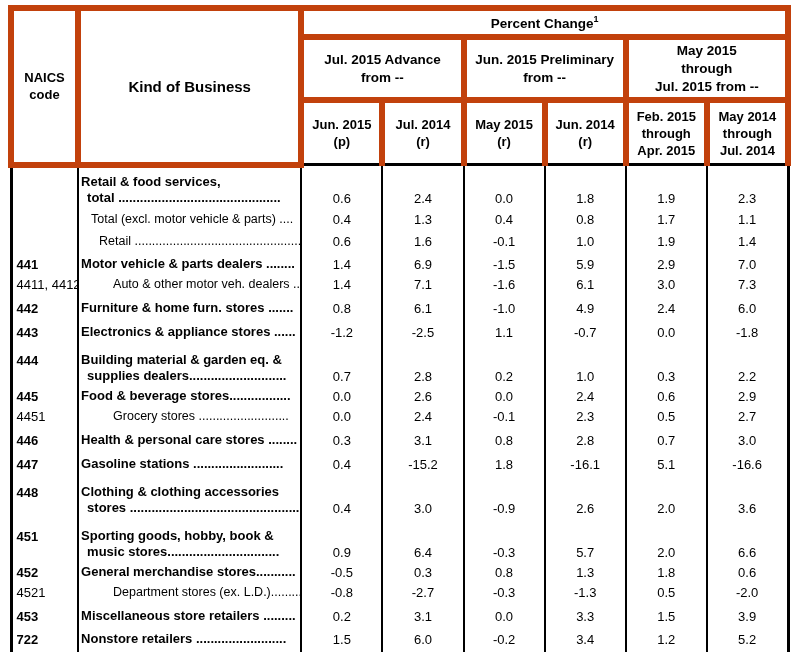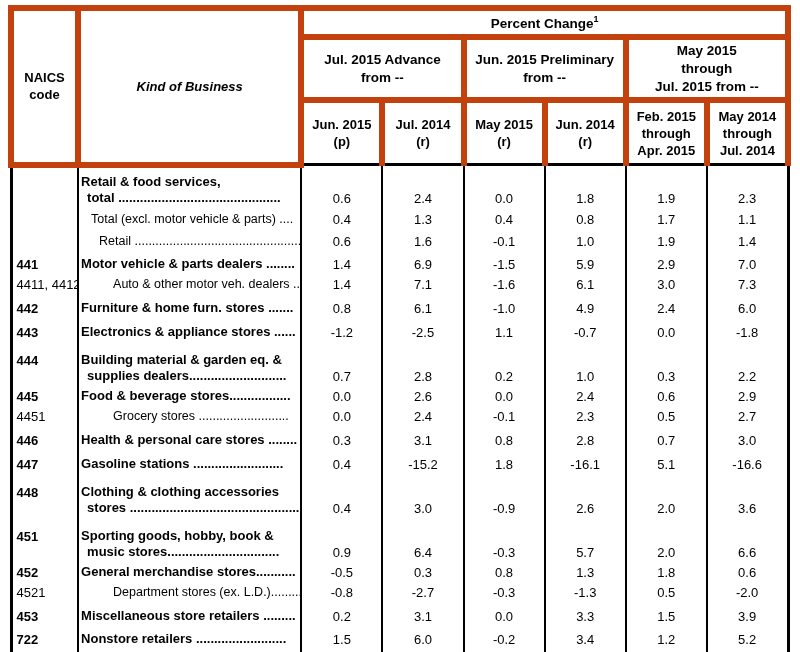--- a/index.html
+++ b/index.html
@@ -16,21 +16,21 @@
   col.c-kob   { width: 223px; }
   col.c-val   { width: 81px; }
 
   
   thead th {
     border: 6px solid #c2410c; font-weight: bold; text-align: center;
     vertical-align: middle; white-space: pre-line; padding: 1px 2px;
     background: #fff;
   }
   th.naics-h { font-size: 13px; line-height: 17px; margin-top: 31px; }
-  th.kob-h   { font-size: 13px; font-style: italic; }
+  th.kob-h   { font-size: 15px; }
   th.pc-h    { font-size: 13.5px; height: 21px; }
   th.pc-h sup { font-size: 9px; }
   tr.grp-row th { font-size: 13.5px; line-height: 18px; height: 55px; }
   tr.col-row th { font-size: 13px; line-height: 17px; height: 58px; border-bottom: 3px solid #000; }
 
   
   tbody td {
     border-left: 2px solid #000; border-right: 2px solid #000;
     border-top: none; border-bottom: none;
     vertical-align: bottom; padding: 0 0 3px 0; overflow: hidden;

